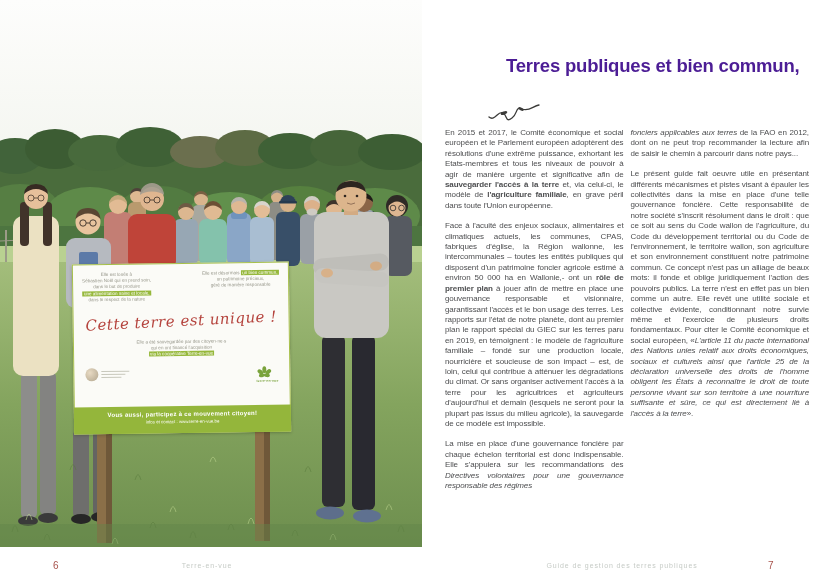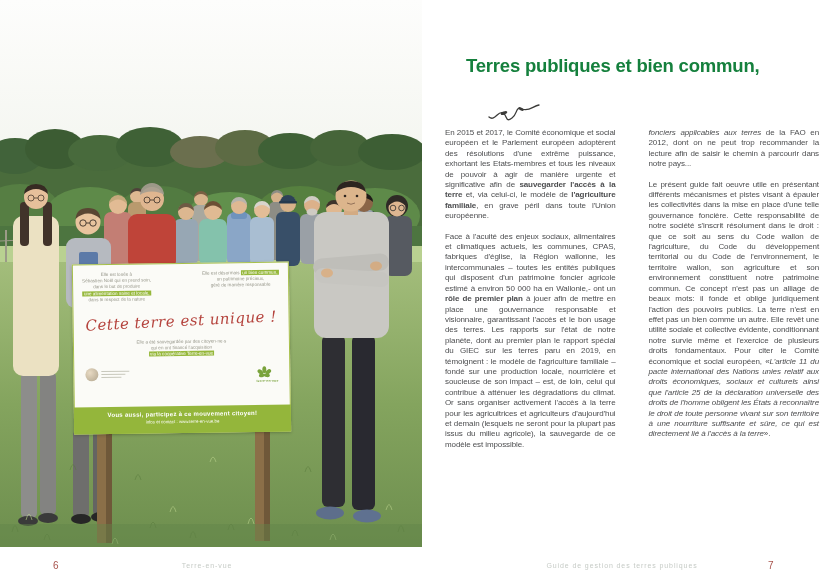--- a/index.html
+++ b/index.html
@@ -28,25 +28,25 @@
             background:radial-gradient(circle at 35% 35%, #e8dac3, #b1a58d); }
   .caption-bars i { display:block; height:1.6px; background:#c8c8bc; margin:1.5px 0; }
   .sign-logo { text-align:center; color:#79a23c; font-size:3.4px; font-weight:bold;
                letter-spacing:.2px; }
   .sign-banner { position:absolute; left:-1px; right:-1px; bottom:-1px; height:27px;
                  background:#94b63b; color:#ffffff; text-align:center; }
   .banner-l1 { font-size:6px; font-weight:bold; padding-top:5px; letter-spacing:.3px; }
   .banner-l2 { font-size:4.4px; margin-top:1.5px; opacity:.95; }
 
   
-  .title { position:absolute; left:466px; top:53px; font-size:18.5px; line-height:25px;
-           font-weight:bold; color:#15803d; letter-spacing:-0.2px; white-space:nowrap; }
+  .title { position:absolute; left:506px; top:53px; font-size:18.5px; line-height:25px;
+           font-weight:bold; color:#4c1d95; letter-spacing:-0.2px; white-space:nowrap; }
   .flourish { position:absolute; left:487px; top:101px; }
 
-  .columns { position:absolute; left:445px; top:128px; width:374px; display:flex; gap:33px; }
+  .columns { position:absolute; left:445px; top:128px; width:374px; display:flex; gap:7px; }
   .col { width:178.5px; font-size:8px; line-height:10.4px; letter-spacing:-0.1px;
          text-align:justify; color:#4d4e50; hyphens:auto; -webkit-hyphens:auto; }
   .col p { margin:0 0 10px; }
   .seg-b { font-weight:bold; }
   .seg-i { font-style:italic;margin-top:16px; }
 
   
   .footer-label { position:absolute; top:562px; font-size:7px; letter-spacing:.9px;
                   color:#c6cbc6; text-align:center; }
   .fl-left  { left:0;   width:414px; }
@@ -321,20 +321,21 @@
         <path d="M2,16 C8,21 11,9 16,12 C21,15 18,22 25,17 C31,13 28,5 35,8 C42,11 46,5 52,4" fill="none" stroke="#3b3b39" stroke-width="1.3" stroke-linecap="round"></path>
         <ellipse cx="17" cy="12" rx="3.4" ry="1.6" fill="#3b3b39" transform="rotate(-20 17 12)"></ellipse>
         <ellipse cx="34" cy="8" rx="3" ry="1.4" fill="#3b3b39" transform="rotate(25 34 8)"></ellipse>
       </svg>
     </div>
 
     <div class="columns">
       <div class="col" lang="fr">
           <p><span>En 2015 et 2017, le Comité économique et social européen et le Parlement européen adoptèrent des résolutions d'une extrême puissance, exhortant les Etats-membres et tous les niveaux de pouvoir à agir de manière urgente et significative afin de </span><span class="seg-b">sauvegarder l'accès à la terre</span><span> et, via celui-ci, le modèle de </span><span class="seg-b">l'agriculture familiale</span><span>, en grave péril dans toute l'Union européenne.</span></p>
           <p><span>Face à l'acuité des enjeux sociaux, alimentaires et climatiques actuels, les communes, CPAS, fabriques d'église, la Région wallonne, les intercommunales – toutes les entités publiques qui disposent d'un patrimoine foncier agricole estimé à environ 50 000 ha en Wallonie,- ont un </span><span class="seg-b">rôle de premier plan</span><span> à jouer afin de mettre en place une gouvernance responsable et visionnaire, garantissant l'accès et le bon usage des terres. Les rapports sur l'état de notre planète, dont au premier plan le rapport spécial du GIEC sur les terres paru en 2019, en témoignent : le modèle de l'agriculture familiale – fondé sur une production locale, nourricière et soucieuse de son impact – est, de loin, celui qui contribue à atténuer les dégradations du climat. Or sans organiser activement l'accès à la terre pour les agricultrices et agriculteurs d'aujourd'hui et demain (lesquels ne seront pour la plupart pas issus du milieu agricole), la sauvegarde de ce modèle est impossible.</span></p>
+          <p><span>La mise en place d'une gouvernance foncière par chaque échelon territorial est donc indispensable. Elle s'appuiera sur les recommandations des </span><span class="seg-i">Directives volontaires pour une gouvernance responsable des régimes</span></p>
         </div>
       <div class="col" lang="fr">
           <p><span class="seg-i">fonciers applicables aux terres</span><span> de la FAO en 2012, dont on ne peut trop recommander la lecture afin de saisir le chemin à parcourir dans notre pays...</span></p>
           <p><span>Le présent guide fait oeuvre utile en présentant différents mécanismes et pistes visant à épauler les collectivités dans la mise en place d'une telle gouvernance foncière. Cette responsabilité de notre société s'inscrit résolument dans le droit : que ce soit au sens du Code wallon de l'agriculture, du Code du développement territorial ou du Code de l'environnement, le territoire wallon, son agriculture et son environnement constituent notre patrimoine commun. Ce concept n'est pas un alliage de beaux mots: il fonde et oblige juridiquement l'action des pouvoirs publics. La terre n'est en effet pas un bien comme un autre. Elle revêt une utilité sociale et collective évidente, conditionnant notre survie même et l'exercice de plusieurs droits fondamentaux. Pour citer le Comité économique et social européen, «</span><span class="seg-i">L'article 11 du pacte international des Nations unies relatif aux droits économiques, sociaux et culturels ainsi que l'article 25 de la déclaration universelle des droits de l'homme obligent les États à reconnaître le droit de toute personne vivant sur son territoire à une nourriture suffisante et sûre, ce qui est directement lié à l'accès à la terre</span><span>».</span></p>
         </div>
     </div>
 
     <div class="footer-label fl-right">Guide de gestion des terres publiques</div>
     <div class="footer-num fn-right">7</div>
   </div>

